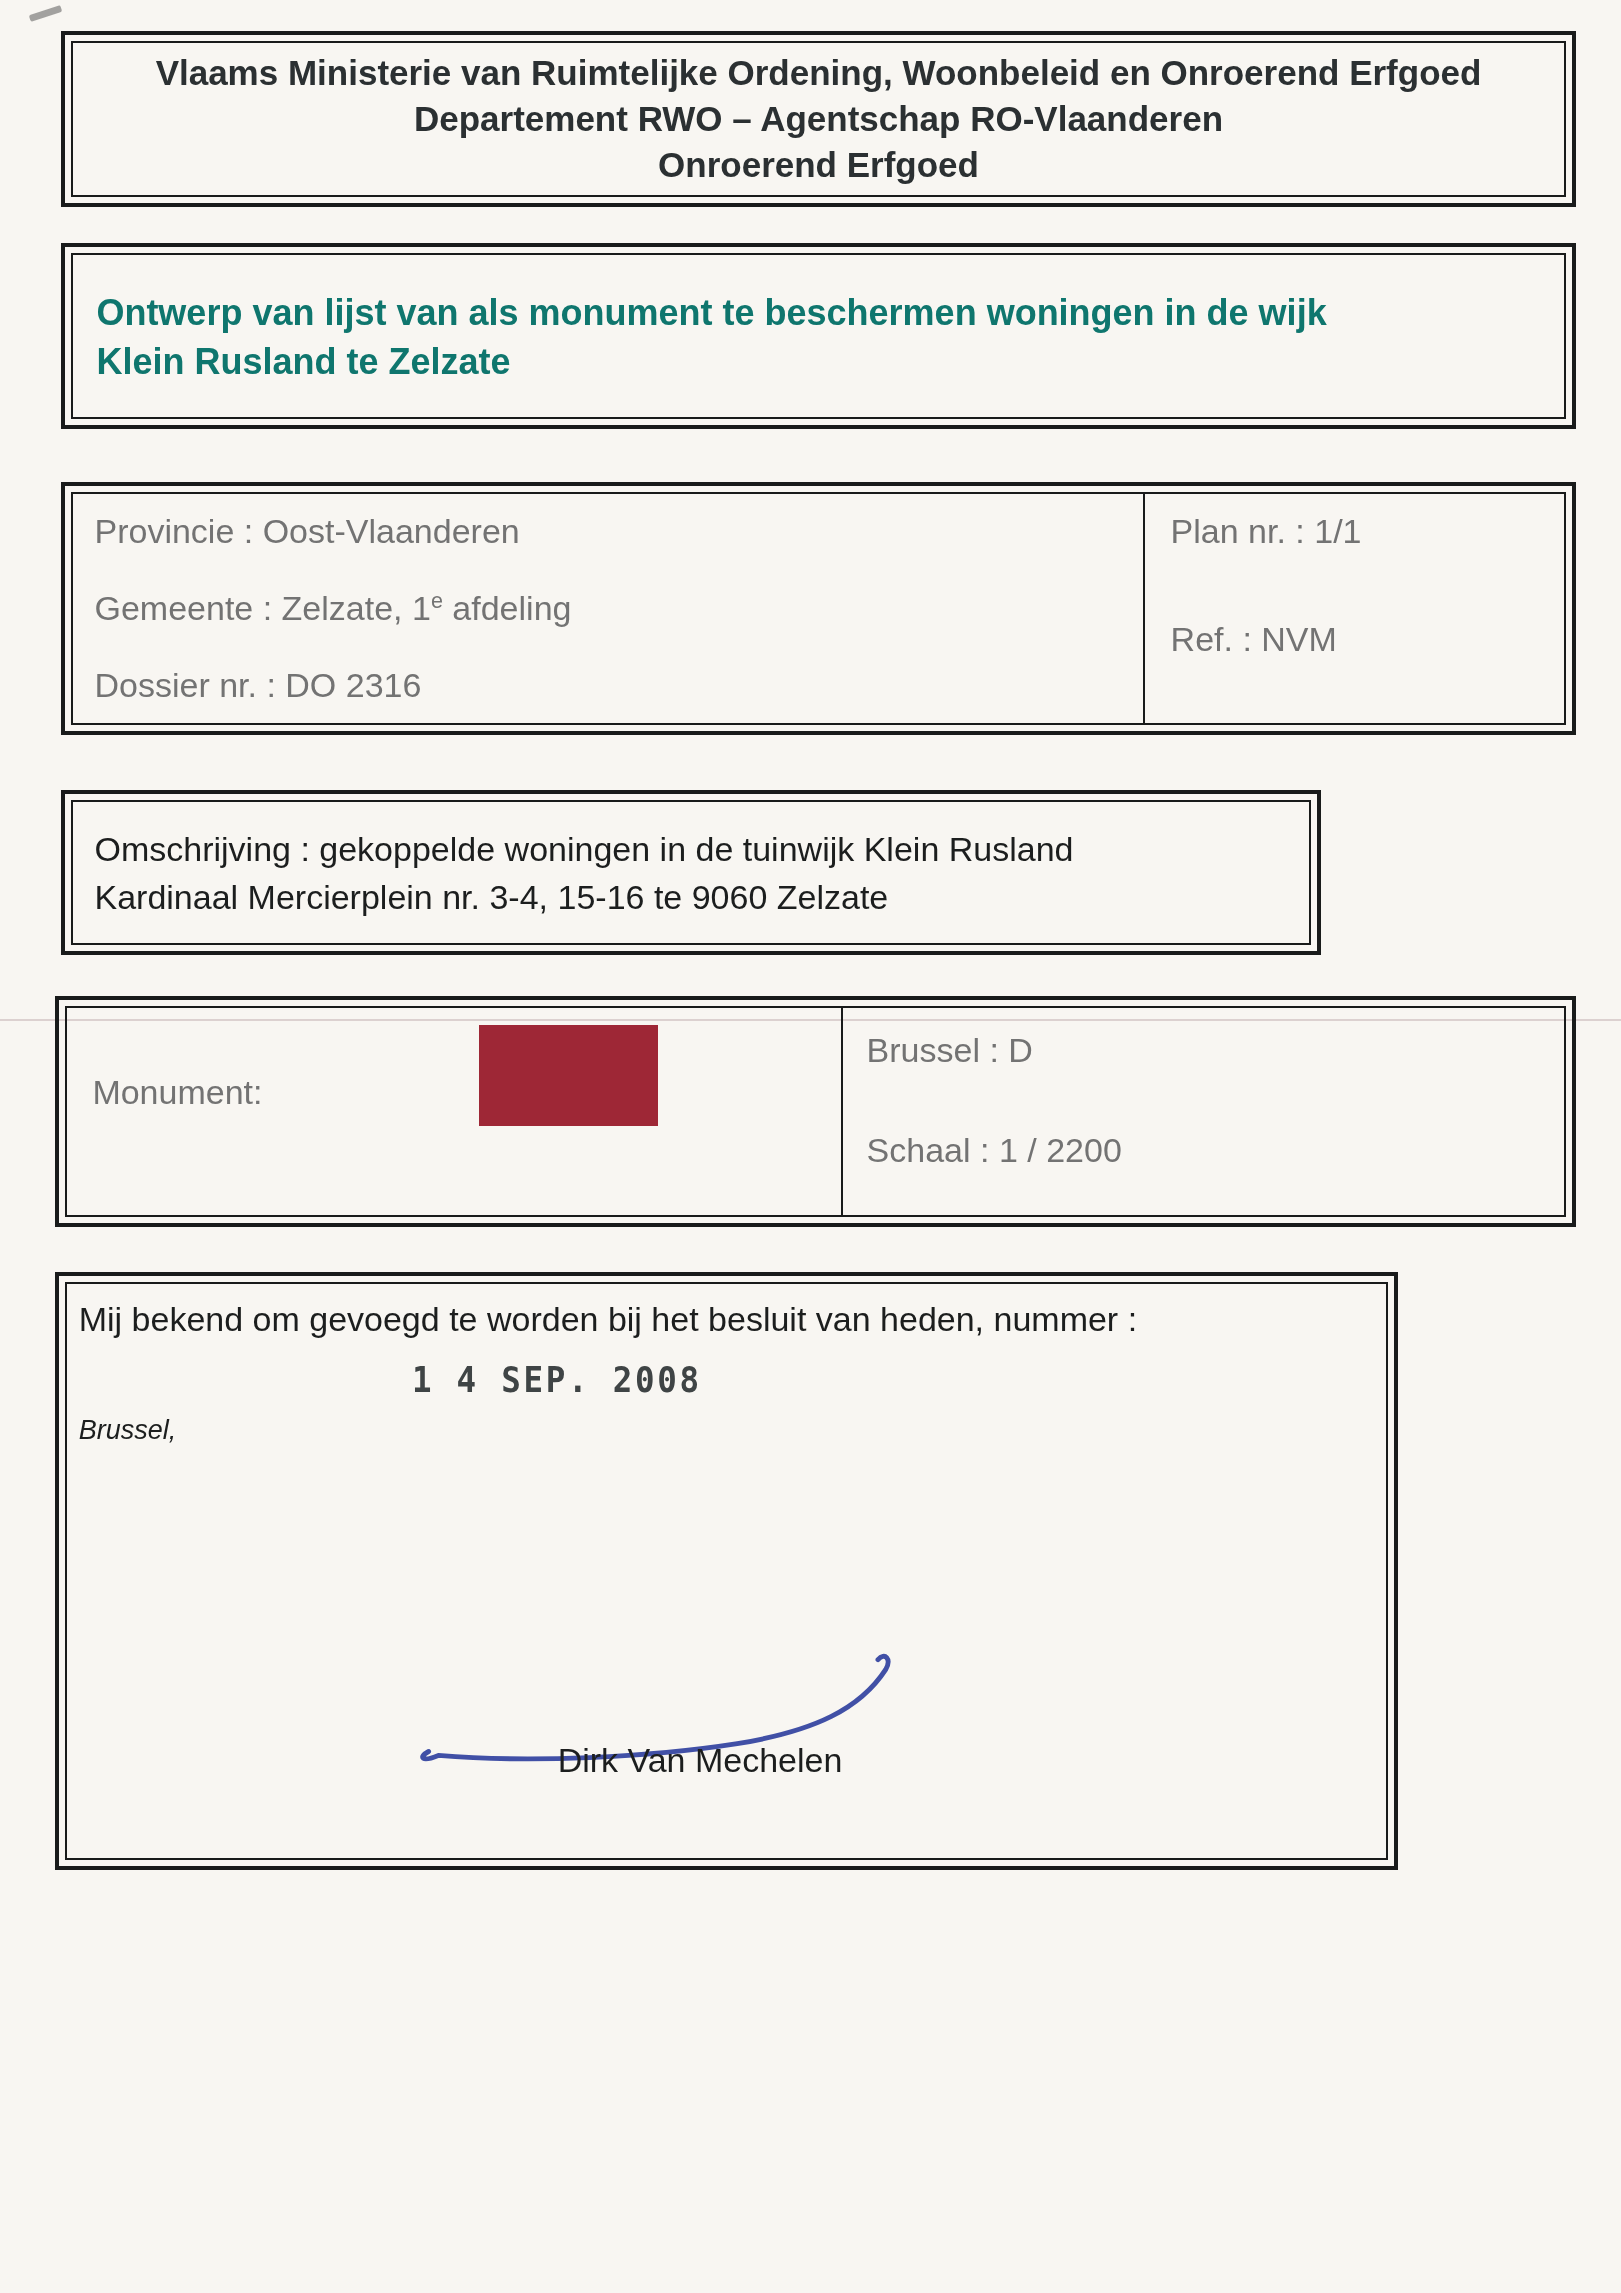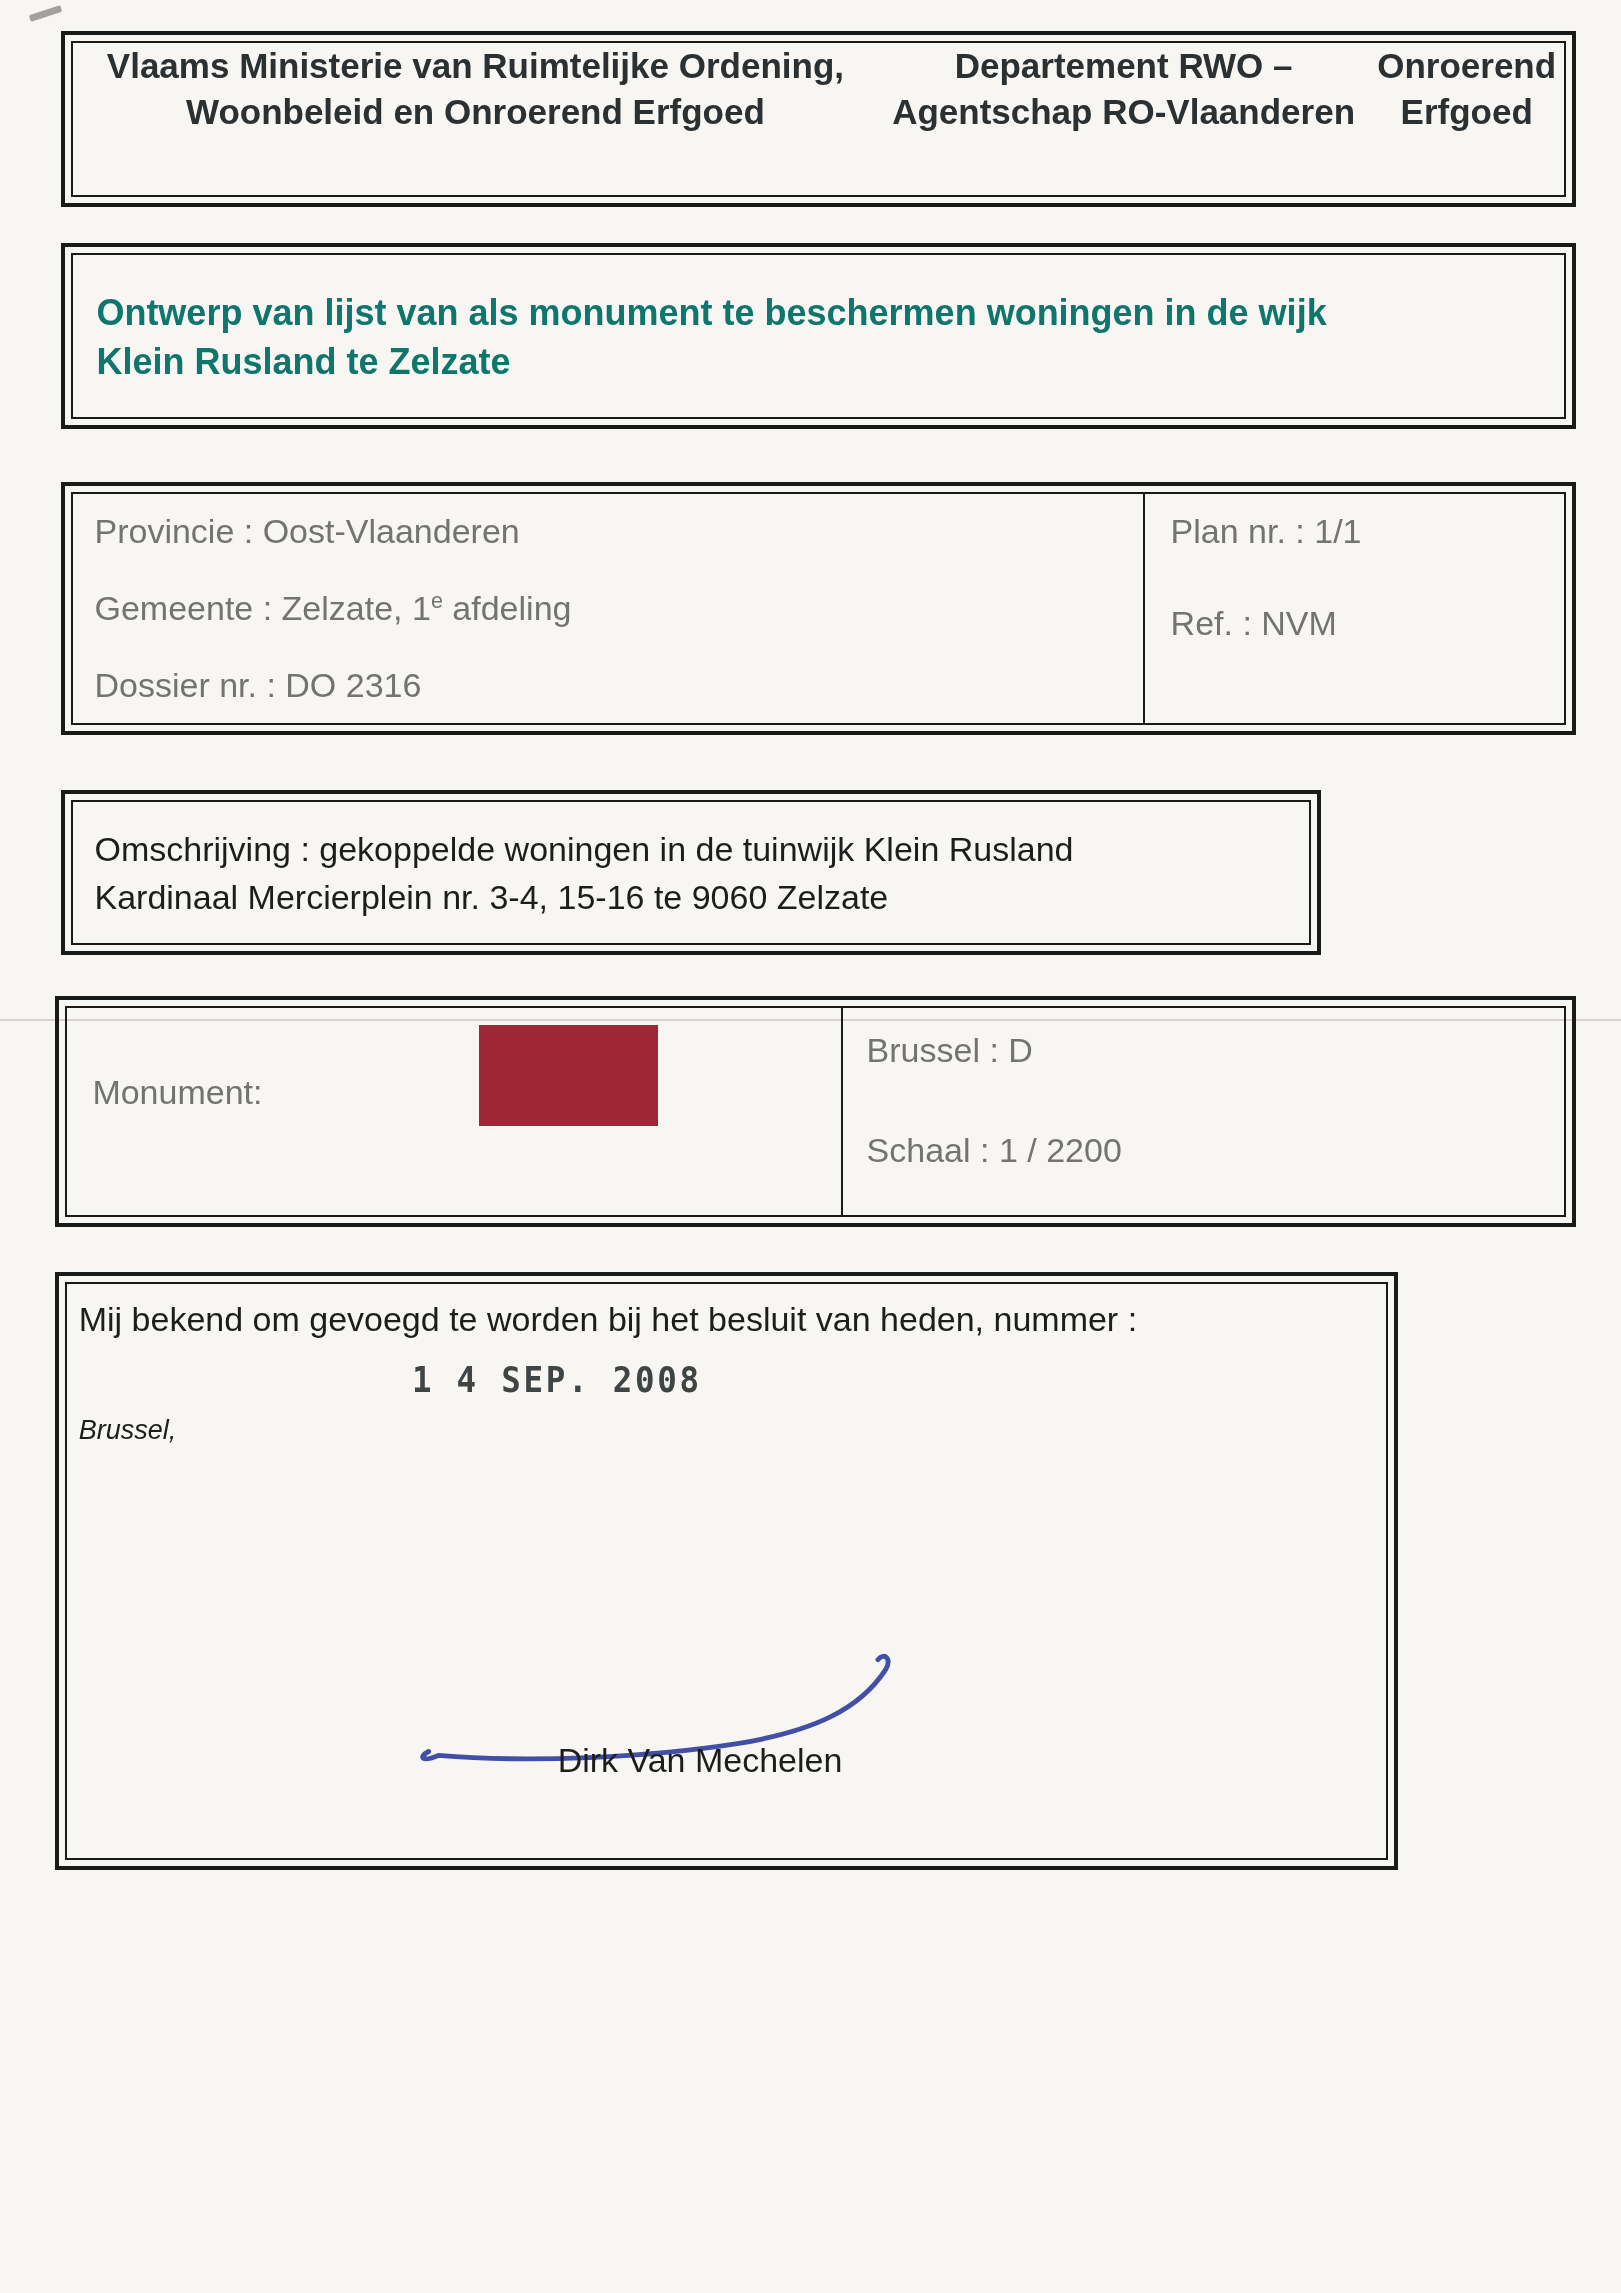--- a/index.html
+++ b/index.html
@@ -43,21 +43,21 @@
     position:relative;
   }
   .box-header{ left:61px; top:31px;  width:1515px; height:176px; }
   .box-title { left:61px; top:243px; width:1515px; height:186px; }
   .box-info  { left:61px; top:482px; width:1515px; height:253px; }
   .box-desc  { left:61px; top:790px; width:1260px; height:165px; }
   .box-monu  { left:55px; top:996px; width:1521px; height:231px; }
   .box-sign  { left:55px; top:1272px; width:1343px; height:598px; }
 
   .box-header .inner{
-    display:flex; flex-direction:row; justify-content:center;
+    display:flex; flex-direction:column; justify-content:center;
     text-align:center;
   }
   .hdr-line{
     font-weight:bold; font-size:35px; line-height:46px; color:#2b3032;
   }
   .box-title .inner{ padding:33px 23.5px 0 23.5px; }
   .title-line{
     font-weight:bold; font-size:36px; line-height:49px; color:#0f766e;
   }
 
@@ -69,21 +69,21 @@
     box-sizing:border-box;
   }
   .info-right{
     flex:0 0 421px;
     border-left:2.9px solid #191b1b;
     padding:15.7px 0 0 25.5px;
     box-sizing:border-box;
   }
   .field{ font-size:34px; line-height:43px; color:#737373; }
   .field sup{ font-size:21.6px; vertical-align:super; line-height:0; }
-  .info-right .field + .field{ margin-top:49px; }
+  .info-right .field + .field{ margin-top:65px; }
 
   .box-desc .inner{ padding:23.5px 0 0 21.6px; }
   .desc-line{ font-size:34px; line-height:48px; }
 
   .box-monu .inner{ display:flex; flex-direction:row; }
   .monu-left{ flex:1 1 auto; position:relative; }
   .monu-label{
     position:absolute; left:25.5px; top:63px;
     font-size:34px;
   }

